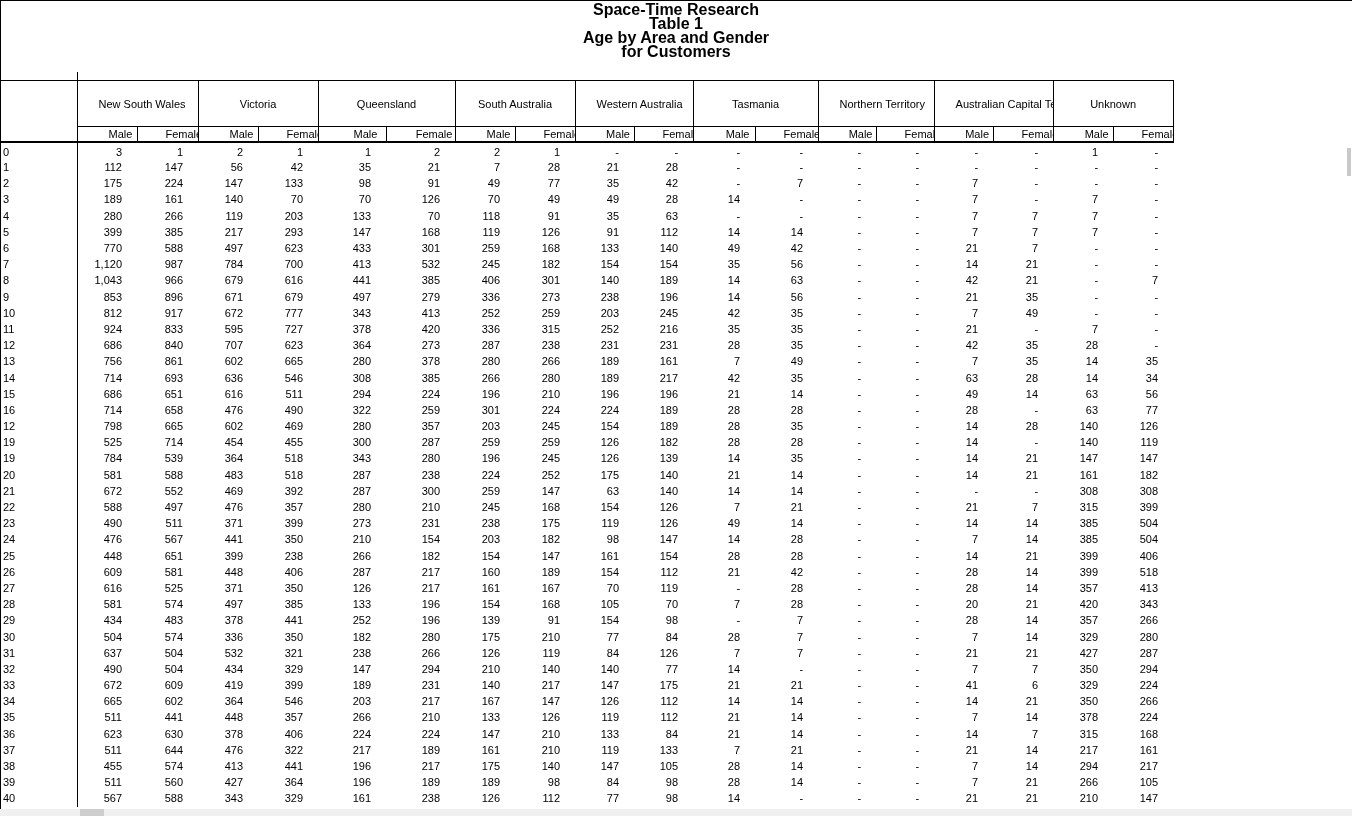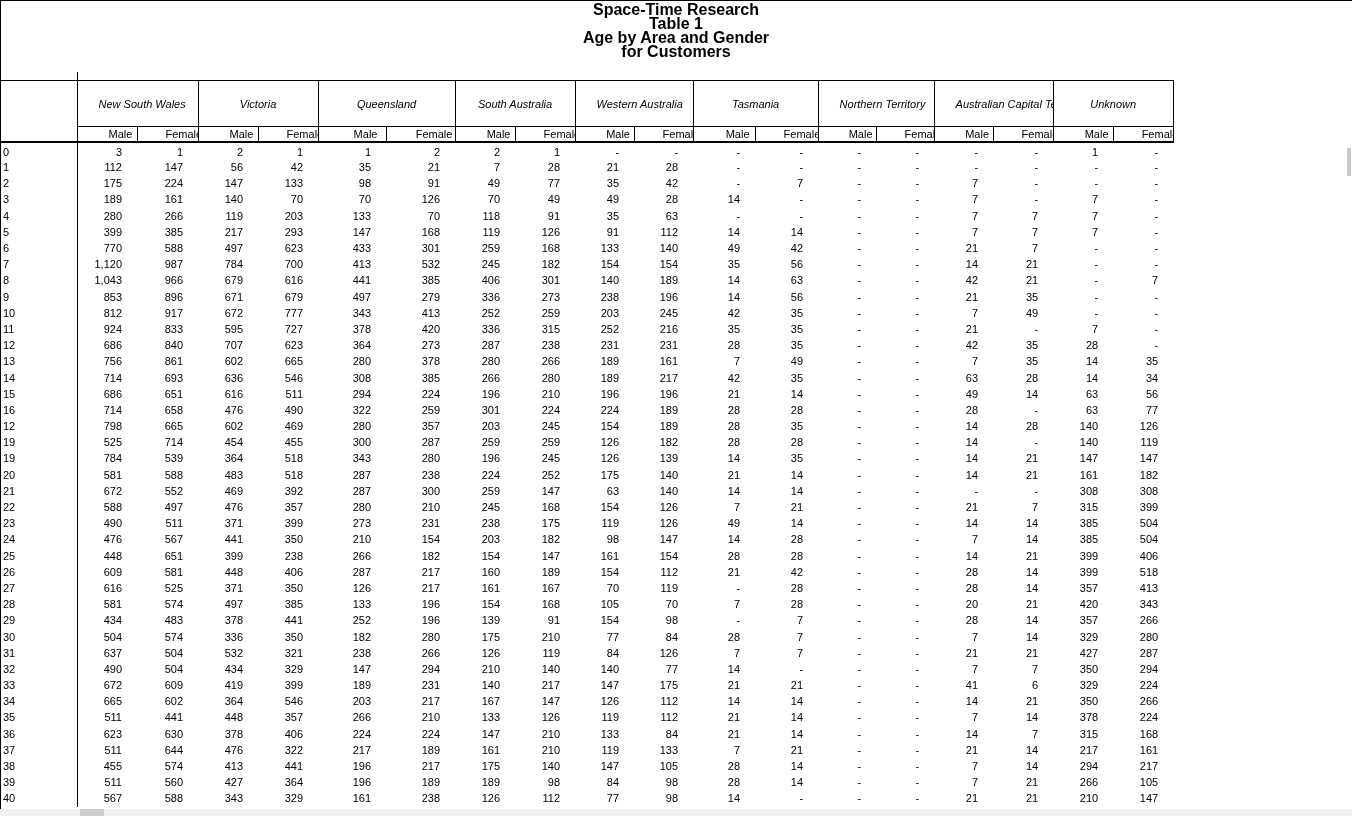--- a/index.html
+++ b/index.html
@@ -21,21 +21,21 @@
   table.report th, table.report td {
     font-size:11px; font-weight:normal; color:#000;
     overflow:hidden; white-space:nowrap;
   }
   thead tr.group-row { height:46px; }
   thead tr.sub-row   { height:15px; }
   thead th.corner {
     border-top:1px solid #000; border-right:1px solid #000; border-bottom:2px solid #000;
   }
   thead th.group {
-    border:1px solid #000; text-align:center; vertical-align:middle; padding:0 21px;font-style:italic;
+    border:1px solid #000; text-align:center; vertical-align:middle; padding:0 21px;
   }
   thead th.sub {
     border:1px solid #000; border-bottom:2px solid #000; text-align:center; vertical-align:middle;padding-left:28px;
   }
   tbody tr { height:16.2px; }
   tbody tr.first td, tbody tr.first th { padding-top:3px; }
   tbody th.age {
     text-align:left; padding-left:3px; border-right:1px solid #000; vertical-align:middle;
   }
   tbody td.val { text-align:right; padding-right:15px; vertical-align:middle; }

